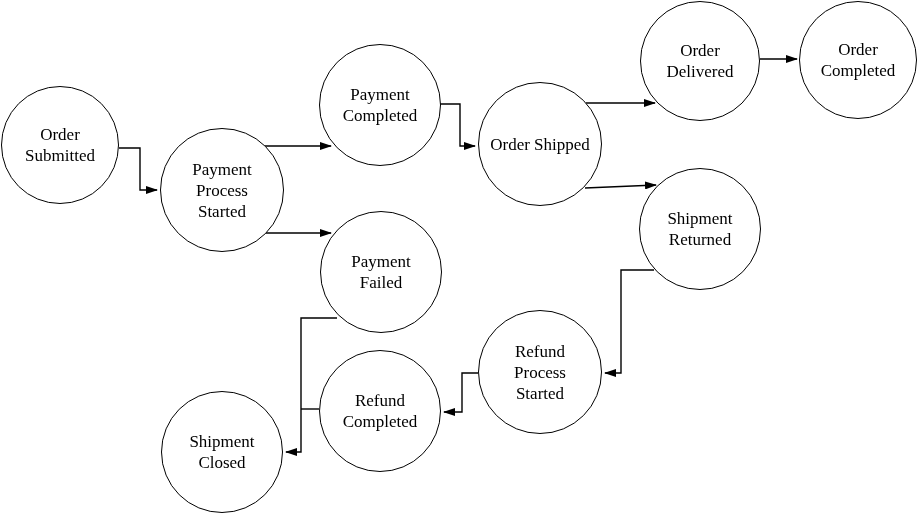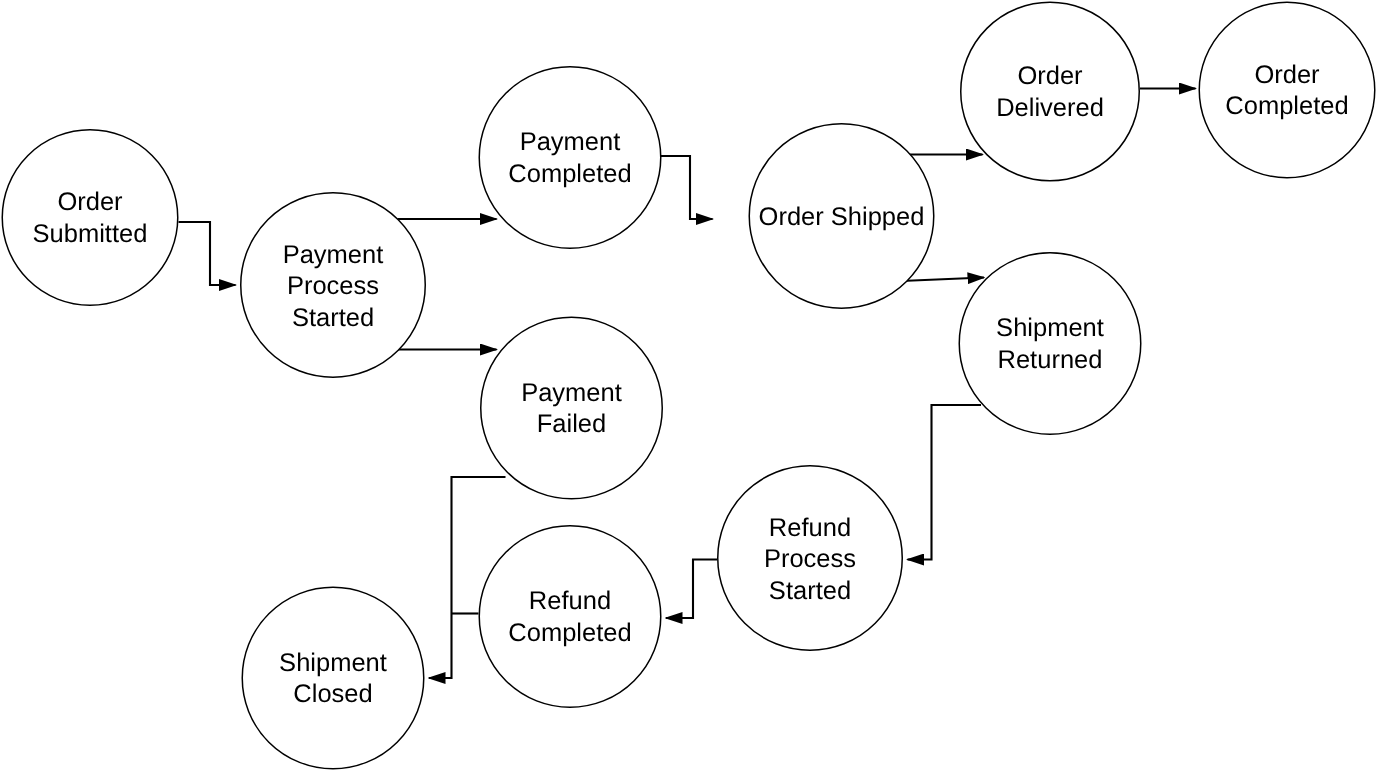--- a/index.html
+++ b/index.html
@@ -30,20 +30,21 @@
     display: flex;
     align-items: center;
     justify-content: center;
   }
   .node .label {
     white-space: pre-line;
     text-align: center;
     font-size: 17px;
     line-height: 21px;
     color: #000000;
+    font-family: Liberation Serif, serif;
   }
 </style>
 </head>
 <body>
 
 <div class="canvas">
 
   <svg class="edges" width="921" height="514" viewBox="0 0 921 514" xmlns="http://www.w3.org/2000/svg">
     <defs>
       <marker id="arrow" markerWidth="12" markerHeight="8" refX="11" refY="4" orient="auto" markerUnits="userSpaceOnUse">
@@ -78,21 +79,21 @@
   <div class="node" style="left:319px; top:44px; width:122px; height:122px;">
     <span class="label">Payment
 Completed</span>
   </div>
 
   <div class="node" style="left:320px; top:211px; width:122px; height:122px;">
     <span class="label">Payment
 Failed</span>
   </div>
 
-  <div class="node" style="left:499px; top:82px; width:124px; height:124px;">
+  <div class="node" style="left:478px; top:82px; width:124px; height:124px;">
     <span class="label">Order Shipped</span>
   </div>
 
   <div class="node" style="left:640px; top:1px; width:120px; height:120px;">
     <span class="label">Order
 Delivered</span>
   </div>
 
   <div class="node" style="left:799px; top:1px; width:118px; height:118px;">
     <span class="label">Order

